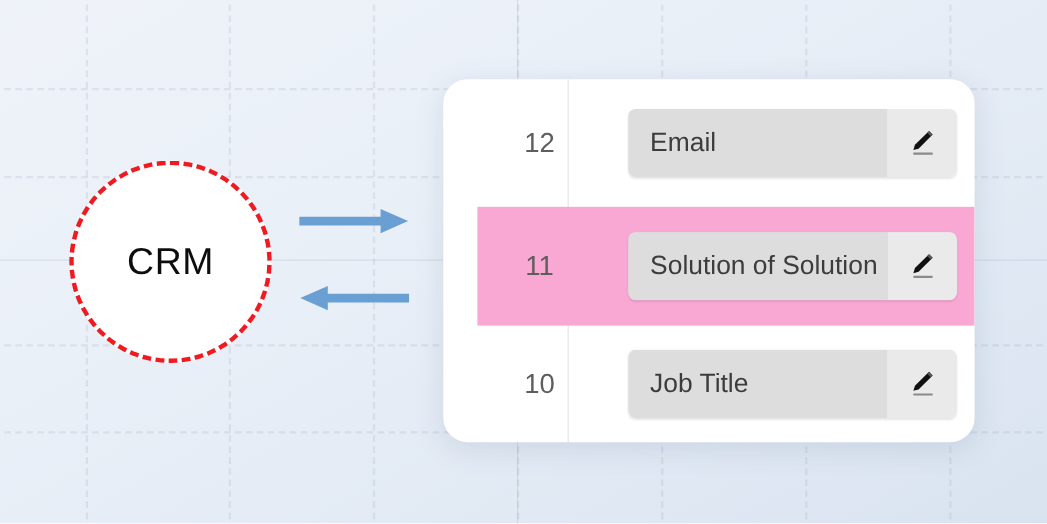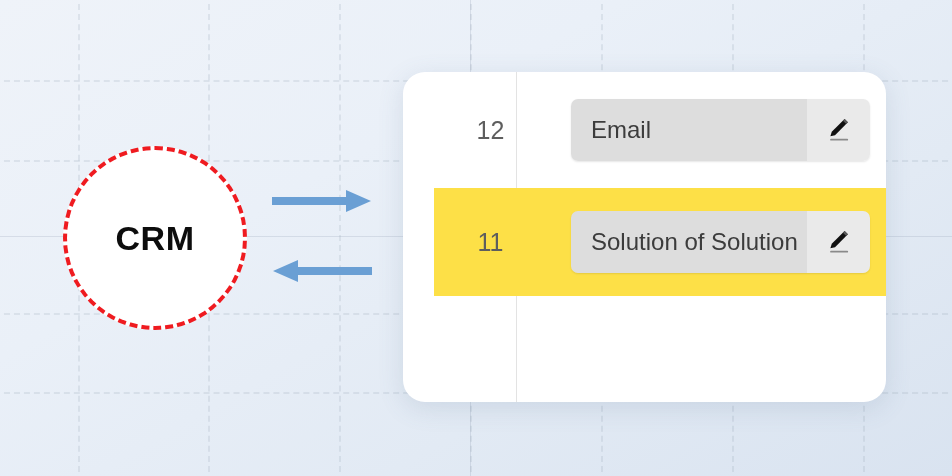--- a/index.html
+++ b/index.html
@@ -61,21 +61,21 @@
     border-radius: 50%;
     background: #ffffff;
     border: 4px dashed #ef1b20;
     box-sizing: border-box;
     display: flex;
     align-items: center;
     justify-content: center;
   }
   .crm-label {
     font-size: 34px;
-    font-weight: bold;
+    font-weight: normal;
     color: #0d0d0d;
     letter-spacing: 0.5px;
     line-height: 1;
   }
 
   
   .arrow {
     position: absolute;
   }
 
@@ -100,21 +100,21 @@
     background: #e3e3e3;
   }
   .row {
     position: absolute;
     left: 0;
     right: 0;
     display: flex;
     align-items: center;
     margin-left: 31px;
   }
-  .row.alt { background: #fde047; }
+  .row.alt { background: #f9a8d4; }
   .row-num {
     width: 113px;
     flex: 0 0 113px;
     text-align: center;
     font-size: 25px;
     color: #5e5e5e;
     line-height: 1;
   }
   .row-field {
     flex: 1 1 auto;
@@ -209,15 +209,30 @@
             <svg width="28" height="28" viewBox="0 0 24 24">
               <path d="M16.8 2.6 L19.6 5.4 L8.6 16.4 L4.6 17.4 L5.8 13.4 Z" fill="#111111"></path>
               <path d="M16.8 2.6 L19.6 5.4 L18.2 6.8 L15.4 4.0 Z" fill="#5a5a5a"></path>
               <rect x="4.4" y="19.4" width="15.4" height="1.7" rx="0.8" fill="#8a8a8a"></rect>
             </svg>
           </span>
         </div>
       </div>
     </div>
 
+    <div class="row" style="top:224px; height:106px;">
+      <div class="row-num">10</div>
+      <div class="row-field">
+        <div class="field-body">Job Title</div>
+        <div class="field-edit">
+          <span>
+            <svg width="28" height="28" viewBox="0 0 24 24">
+              <path d="M16.8 2.6 L19.6 5.4 L8.6 16.4 L4.6 17.4 L5.8 13.4 Z" fill="#111111"></path>
+              <path d="M16.8 2.6 L19.6 5.4 L18.2 6.8 L15.4 4.0 Z" fill="#5a5a5a"></path>
+              <rect x="4.4" y="19.4" width="15.4" height="1.7" rx="0.8" fill="#8a8a8a"></rect>
+            </svg>
+          </span>
+        </div>
+      </div>
+    </div>
   </div>
 
 </div>
 
 </body></html>

